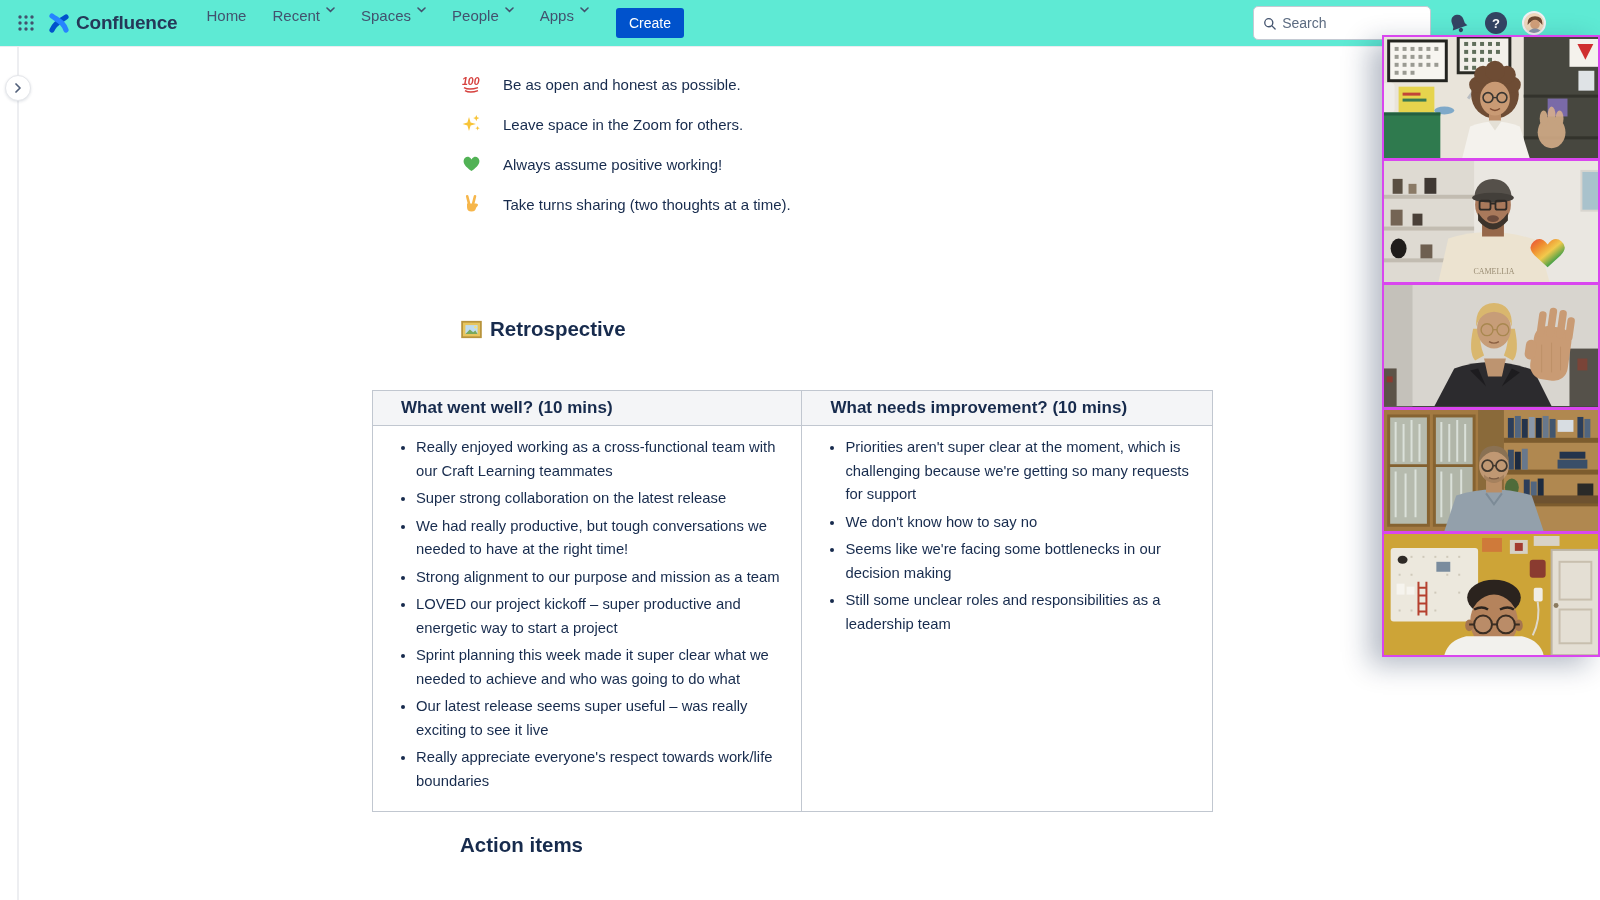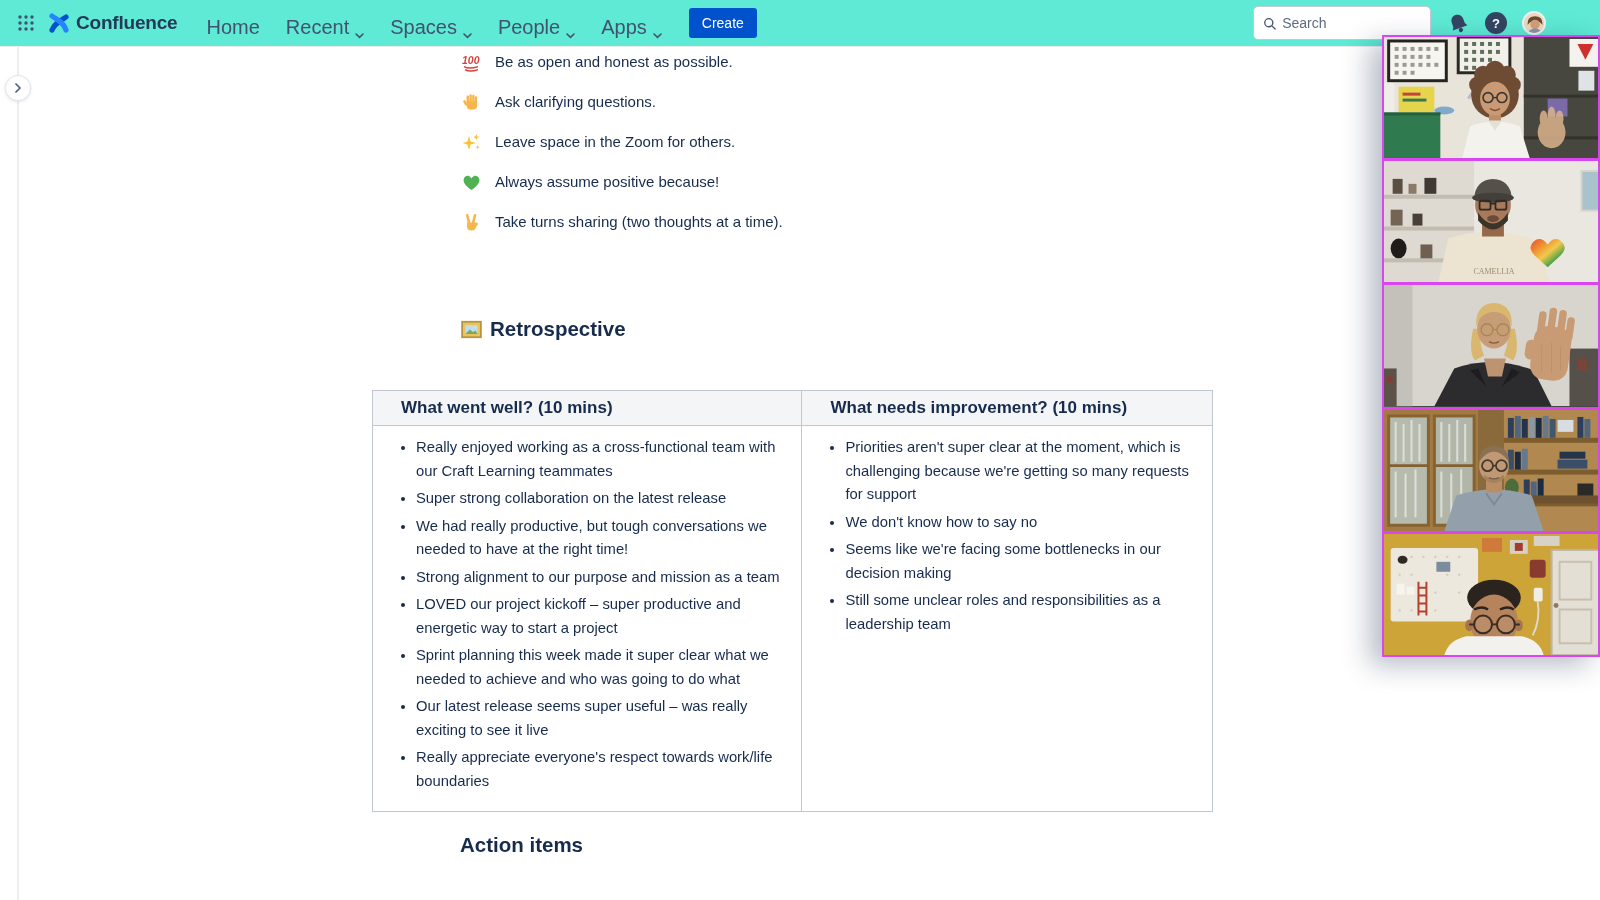--- a/index.html
+++ b/index.html
@@ -12,22 +12,22 @@
   .navbar{
     position:absolute; top:0; left:0; right:0; height:47px; background:#5eead4;
     border-bottom:1px solid #ebecf0; display:flex; align-items:center;
     padding:0 14px 0 10px; z-index:5;
   }
   .nav-left{ display:flex; align-items:center; }
   .icon-btn{ width:32px; height:32px; display:flex; align-items:center; justify-content:center;
     border:none; background:transparent; cursor:pointer; border-radius:4px; }
   .logo{ display:flex; align-items:center; gap:6px; margin:0 16px 0 6px; cursor:pointer; }
   .logo-text{ font-size:19px; font-weight:700; color:#253858; letter-spacing:-0.2px; }
-  .nav-item{ display:flex; align-items:flex-end; gap:6px; height:32px; padding:0 13px;
-    font-size:20px; font-weight:500; color:#42526e; background:transparent; border:none;
+  .nav-item{ display:flex; align-items:flex-start; gap:6px; height:32px; padding:0 13px;
+    font-size:15px; font-weight:500; color:#42526e; background:transparent; border:none;
     border-radius:4px; cursor:pointer; }
   .create-btn{ margin-left:14px; background:#0052cc; color:#fff; font-size:14px; font-weight:500;
     border:none; border-radius:3px; padding:7px 13px; cursor:pointer; font-family:"Liberation Sans",sans-serif;text-align:right; }
   .nav-right{ margin-left:auto; display:flex; align-items:center; gap:15px; margin-right:40px; }
   .search-box{ width:178px; height:27px; border:1px solid #c4cad3; border-radius:5px;
     display:flex; align-items:center; gap:6px; padding:16px 9px; background:#fff; }
   .search-box input{ border:none; outline:none; font-size:14px; width:100%; color:#172b4d;
     font-family:"Liberation Sans",sans-serif; background:transparent; }
   .search-box input::placeholder{ color:#5c6b81; }
   .help-btn{ width:22px; height:22px; border-radius:50%; background:#344563; color:#fff;
@@ -36,21 +36,21 @@
   .avatar-btn{ width:24px; height:24px; border-radius:50%; overflow:hidden; border:2px solid #f0f1f3;
     padding:0; background:#ddd; cursor:pointer; }
   
   .side-rail{ position:absolute; left:0; top:47px; bottom:0; width:19px; background:#fff;
     border-right:2px solid #edeef1; z-index:4; }
   .expand-btn{ position:absolute; left:5px; top:75px; width:26px; height:26px; border-radius:50%;
     background:#fff; border:1px solid #e4e6ea; box-shadow:0 1px 3px rgba(9,30,66,.12);
     display:flex; align-items:center; justify-content:center; cursor:pointer; z-index:5; }
   
   .principles{ position:absolute; left:462px; top:53px; list-style:none; }
-  .principles li{ height:40px; display:flex; align-items:flex-start; gap:14px; font-size:15px; color:#172b4d; }
+  .principles li{ height:40px; display:flex; align-items:flex-end; gap:22px; font-size:15px; color:#172b4d; }
   .emoji{ width:19px; height:19px; flex:0 0 19px; }
   .retro-heading{ position:absolute; left:461px; top:317px; display:flex; align-items:center; gap:8px;
     font-size:20.5px; font-weight:700; color:#172b4d; }
   .retro-heading .emoji{ width:21px; height:21px; flex-basis:21px; }
   .retro-table{ position:absolute; left:372px; top:390px; width:841px; border-collapse:collapse; }
   .retro-table th{ background:#f4f5f7; border:1px solid #c1c7d0; text-align:left;
     font-size:17px; font-weight:700; color:#172b4d; padding:7px 28px; }
   .retro-table th.col-left{ width:430px; } .retro-table th.col-right{ width:411px; }
   .retro-table td{ border:1px solid #c1c7d0; vertical-align:top; padding:10px 12px 14px 22px; }
   .retro-table ul{ margin:0; padding-left:21px; }
@@ -164,46 +164,33 @@
     <li>
       <svg class="emoji" viewBox="0 0 19 19">
         <text x="0" y="11" font-size="10.5" font-weight="bold" font-style="italic" fill="#d6413e" font-family="Liberation Sans">100</text>
         <path d="M2 13.6 q5 3 14 0" stroke="#d6413e" stroke-width="1.5" fill="none"></path>
         <path d="M3 16.6 q5 3 13 0" stroke="#d6413e" stroke-width="1.5" fill="none"></path>
       </svg>
       <span>Be as open and honest as possible.</span>
     </li>
     <li>
       <svg class="emoji" viewBox="0 0 19 19">
-        <g fill="#f6b64b">
-          <rect x="4.6" y="2.4" width="2.4" height="8.6" rx="1.2"></rect>
-          <rect x="7.4" y="1.2" width="2.4" height="9.8" rx="1.2"></rect>
-          <rect x="10.2" y="1.8" width="2.4" height="9.2" rx="1.2"></rect>
-          <rect x="12.9" y="3.2" width="2.2" height="7.8" rx="1.1"></rect>
-          <rect x="2" y="6.8" width="2.4" height="6" rx="1.2" transform="rotate(-28 3.2 9.8)"></rect>
-          <path d="M4.6 8.2 h10.5 v4.3 q0 4.3 -5.2 4.3 q-5.3 0 -5.3 -4.3 Z"></path>
-        </g>
-      </svg>
-      <span>Ask clarifying questions.</span>
-    </li>
-    <li>
-      <svg class="emoji" viewBox="0 0 19 19">
         <g fill="#f8c437">
           <path d="M7 3 L8.6 8.4 L14 10 L8.6 11.6 L7 17 L5.4 11.6 L0.6 10 L5.4 8.4 Z"></path>
           <path d="M14.3 1 L15.2 3.2 L17.4 4.1 L15.2 5 L14.3 7.2 L13.4 5 L11.2 4.1 L13.4 3.2 Z"></path>
           <path d="M15.6 12 L16.2 13.6 L17.8 14.2 L16.2 14.8 L15.6 16.4 L15 14.8 L13.4 14.2 L15 13.6 Z"></path>
         </g>
       </svg>
       <span>Leave space in the Zoom for others.</span>
     </li>
     <li>
       <svg class="emoji" viewBox="0 0 19 19">
         <path d="M9.5 17 C3 12.5 1.1 9 1.7 6.2 C2.3 3.4 5.1 2 7.3 3.2 C8.5 3.8 9.1 4.8 9.5 5.6 C9.9 4.8 10.5 3.8 11.7 3.2 C13.9 2 16.7 3.4 17.3 6.2 C17.9 9 16 12.5 9.5 17 Z" fill="#51b255"></path>
       </svg>
-      <span>Always assume positive because!</span>
+      <span>Always assume positive working!</span>
     </li>
     <li>
       <svg class="emoji" viewBox="0 0 19 19">
         <g fill="#f6b64b">
           <rect x="4.8" y="0.8" width="2.6" height="10" rx="1.3" transform="rotate(-14 6.1 5.8)"></rect>
           <rect x="10.8" y="0.8" width="2.6" height="10" rx="1.3" transform="rotate(14 12.1 5.8)"></rect>
           <path d="M5 9.4 h9 v3.6 q0 4.6 -4.5 4.6 q-4.5 0 -4.5 -4.6 Z"></path>
           <rect x="12.6" y="9.4" width="2.6" height="5.2" rx="1.3" transform="rotate(38 13.9 12)"></rect>
         </g>
       </svg>

